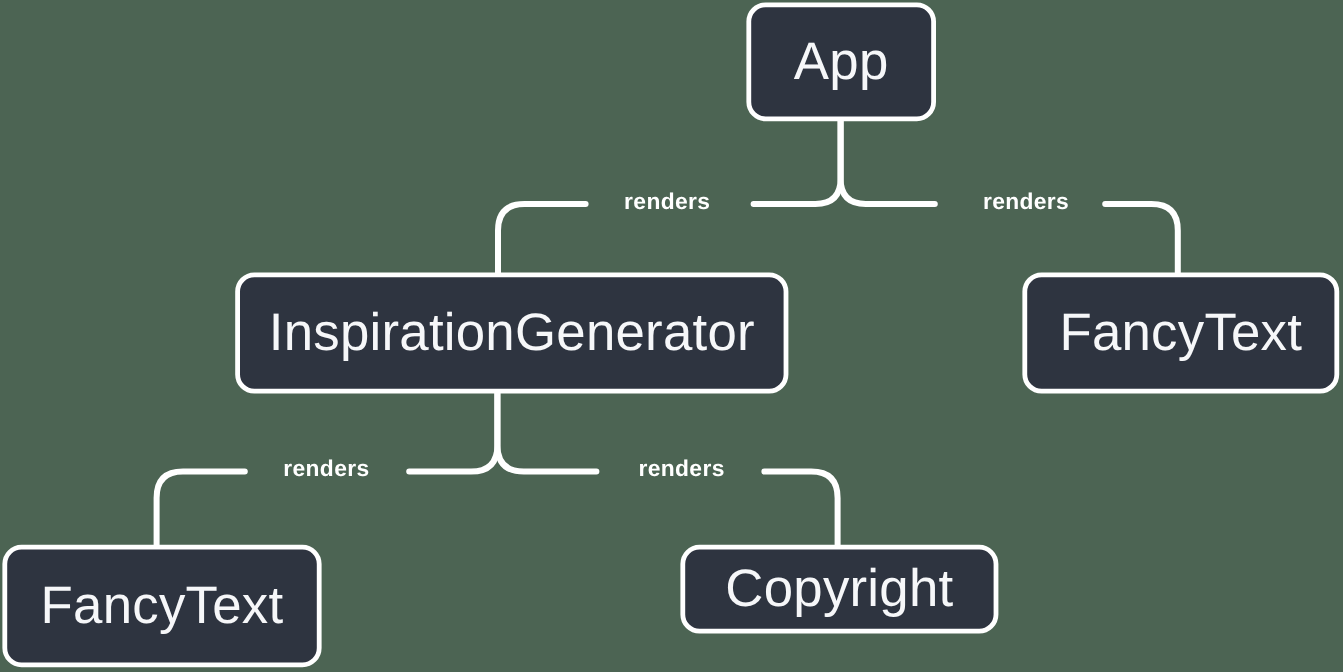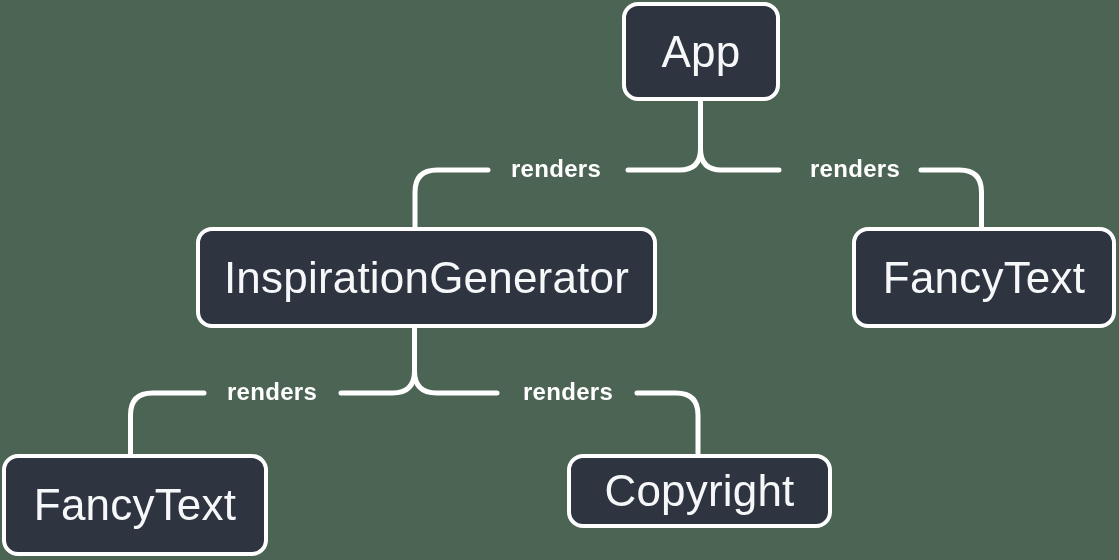--- a/index.html
+++ b/index.html
@@ -48,21 +48,21 @@
   }
   .node-app        { left: 622px; top: 2px;   width: 158px; height: 99px;  }
   .node-ig         { left: 196px; top: 227px; width: 461px; height: 101px; }
   .node-ft-top     { left: 852px; top: 227px; width: 264px; height: 101px; }
   .node-ft-bottom  { left: 2px;   top: 454px; width: 266px; height: 102px; }
   .node-copyright  { left: 567px; top: 454px; width: 265px; height: 74px; }
   .edge-label {
     position: absolute;
     transform: translate(-50%, -50%);
     color: var(--edge-label-text);
-    font-size: 24px;
+    font-size: 19px;
     font-weight: 600;
     white-space: nowrap;
     letter-spacing: 0.3px;
   }
   .edge-label-1 { left: 556px; top: 169px; }
   .edge-label-2 { left: 855px; top: 169px; }
   .edge-label-3 { left: 272px; top: 392px; }
   .edge-label-4 { left: 568px; top: 392px; }
 </style>
 </head>

